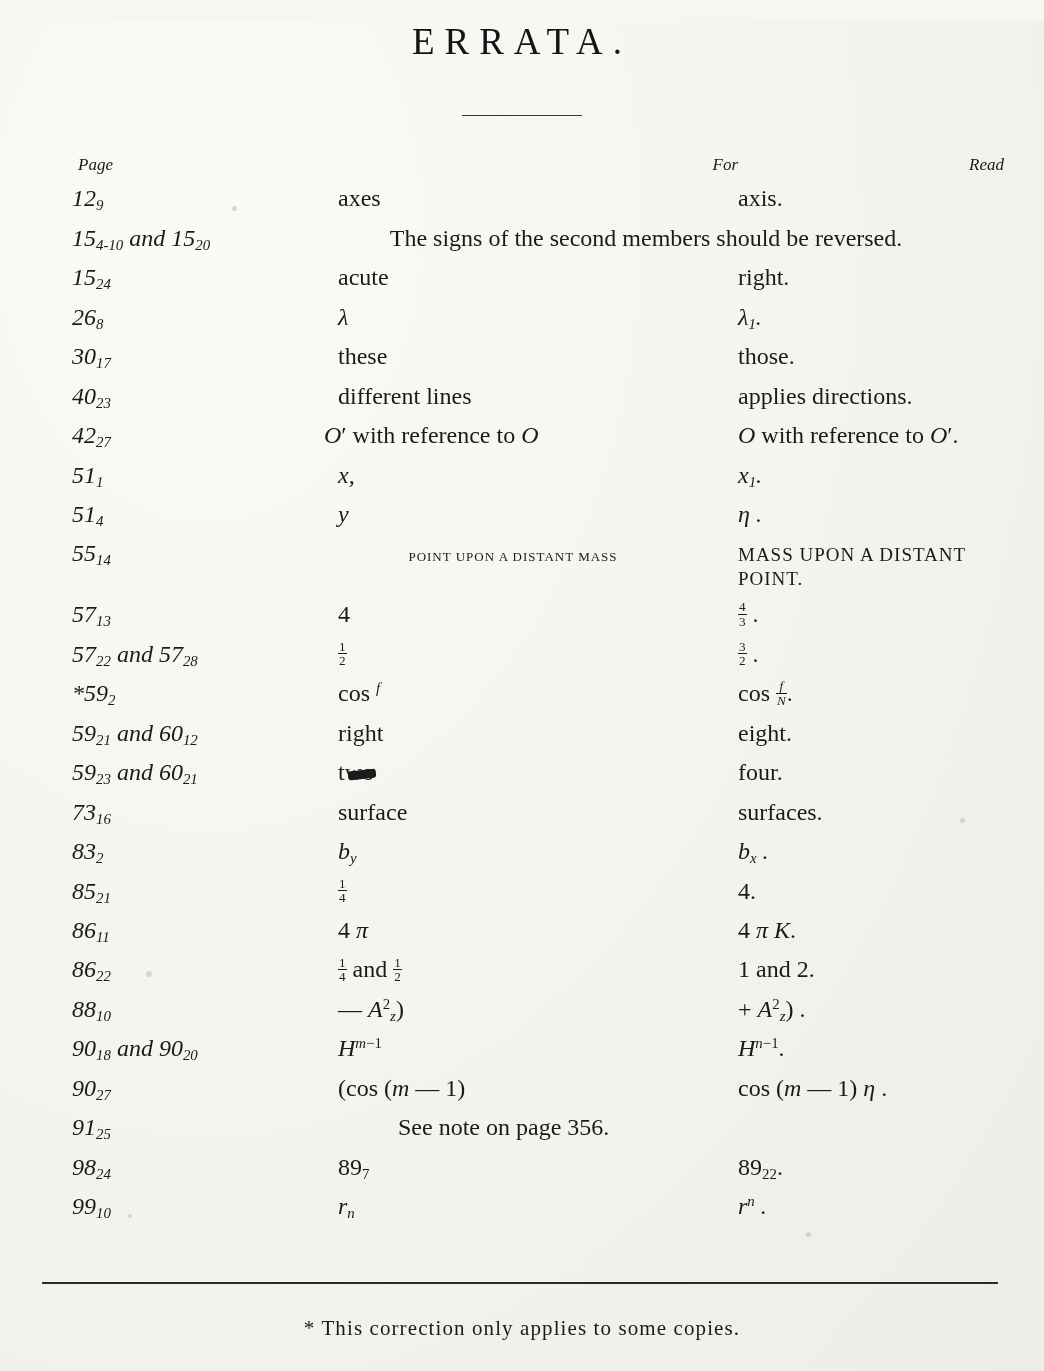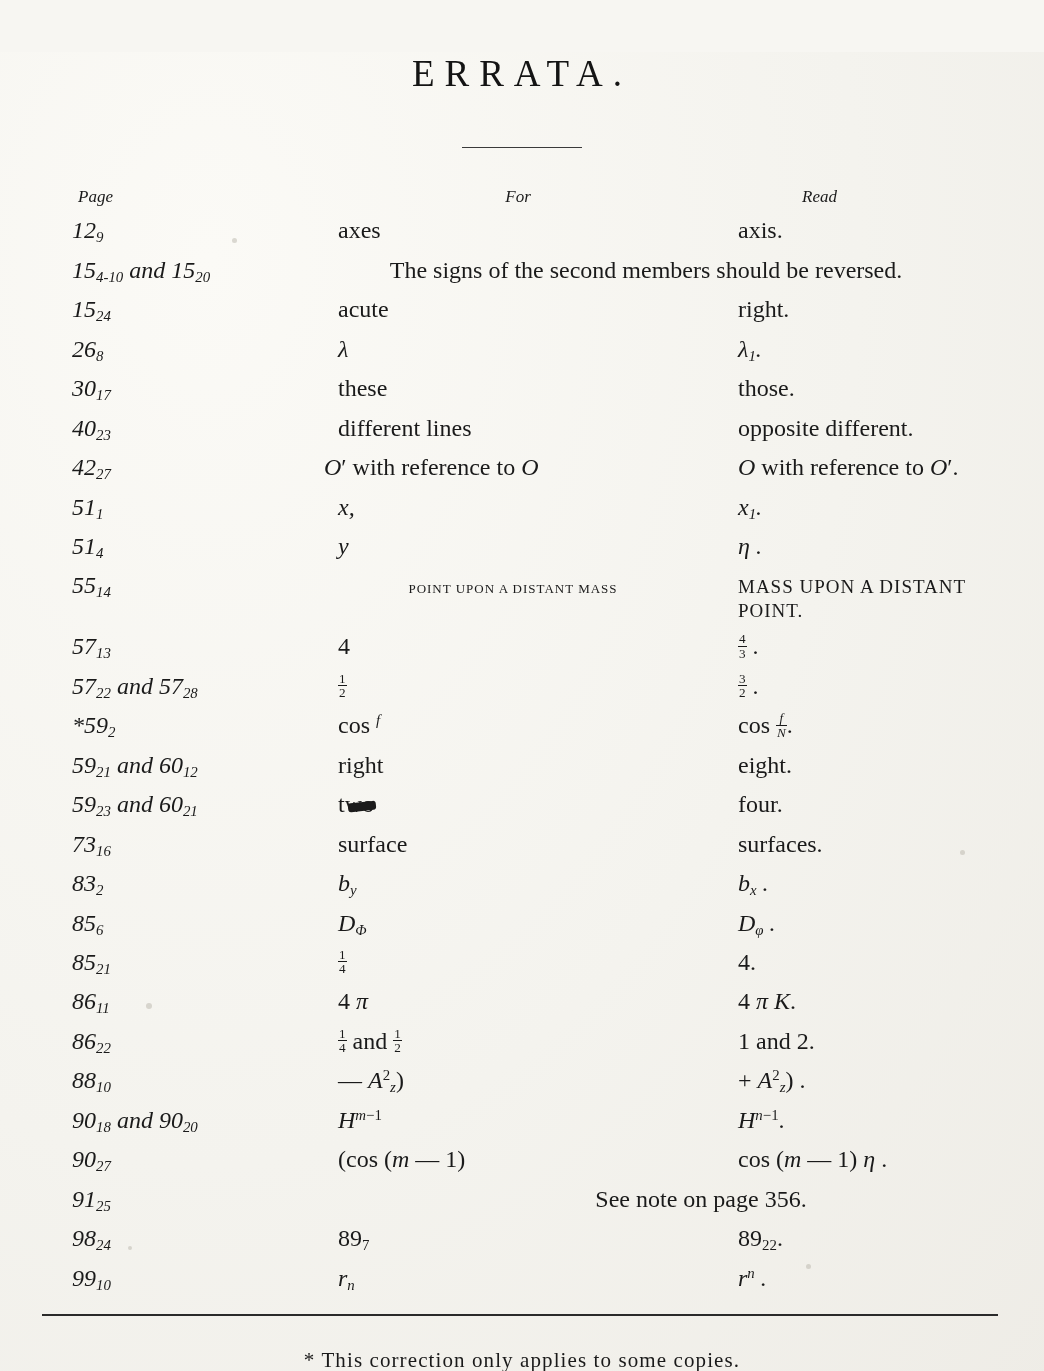--- a/index.html
+++ b/index.html
@@ -20,21 +20,21 @@
     width: 1044px;
     height: 1371px;
     background:
       radial-gradient(ellipse at 20% 15%, #fbfaf6 0%, #f4f3ee 55%, #eeece6 100%);
   }
   .title {
     text-align: center;
     font-size: 37px;
     letter-spacing: 10px;
     font-family: "Liberation Serif", serif;
-    margin-top: 52px;
+    margin-top: 20px;
     color: #141414;
   }
   .rule-short {
     width: 120px;
     height: 1px;
     background: #3a3a3a;
     margin: 52px auto 0 auto;
   }
   .table-wrap {
     margin-top: 36px;
@@ -62,30 +62,30 @@
   }
   .col-read {
     padding-left: 4px !important;
   }
   .hdr td {
     font-style: italic;
     font-size: 17px;
     padding-bottom: 14px;
   }
   .hdr .col-page { text-align: left; padding-left: 30px !important; }
-  .hdr .col-for { text-align: center; }
-  .hdr .col-read { text-align: left; padding-left: 64px !important; }
+  .hdr .col-for { text-align: right; }
+  .hdr .col-read { text-align: right; padding-left: 64px !important; }
 
   .for-center { text-align: left; padding-left: 50px !important; }
   .read-cell { padding-left: 0 !important; }
   .span-cell {
     text-align: center;
   }
   .span-center-note {
-    text-align: center;
+    text-align: left;
     padding-left: 110px !important;
   }
   sub {
     font-size: 0.62em;
     vertical-align: -0.25em;
     letter-spacing: 0;
   }
   sup {
     font-size: 0.62em;
     vertical-align: 0.55em;
@@ -190,21 +190,21 @@
         <tr>
           <td class="col-page"><span>30</span><sub>17</sub></td>
           <td class="col-for for-center">these</td>
           <td class="col-read read-cell">those.</td>
         </tr>
 
 
         <tr>
           <td class="col-page"><span>40</span><sub>23</sub></td>
           <td class="col-for for-center">different lines</td>
-          <td class="col-read read-cell">opposite different.</td>
+          <td class="col-read read-cell">applies directions.</td>
         </tr>
 
 
         <tr>
           <td class="col-page"><span>42</span><sub>27</sub></td>
           <td class="col-for" style="padding-left:36px !important;"><i>O</i>′ with reference to <i>O</i></td>
           <td class="col-read read-cell"><i>O</i> with reference to <i>O</i>′.</td>
         </tr>
 
         <tr>
@@ -260,25 +260,20 @@
           <td class="col-for for-center">surface</td>
           <td class="col-read read-cell">surfaces.</td>
         </tr>
 
         <tr>
           <td class="col-page"><span>83</span><sub>2</sub></td>
           <td class="col-for for-center it">b<sub>y</sub></td>
           <td class="col-read read-cell it">b<sub>x</sub> .</td>
         </tr>
 
-        <tr>
-          <td class="col-page"><span>85</span><sub>6</sub></td>
-          <td class="col-for for-center it">D<sub>Φ</sub></td>
-          <td class="col-read read-cell it">D<sub>φ</sub> .</td>
-        </tr>
 
         <tr>
           <td class="col-page"><span>85</span><sub>21</sub></td>
           <td class="col-for for-center"><span class="frac"><span class="num">1</span><span class="den">4</span></span></td>
           <td class="col-read read-cell">4.</td>
         </tr>
 
         <tr>
           <td class="col-page"><span>86</span><sub>11</sub></td>
           <td class="col-for for-center">4 <i>π</i></td>

